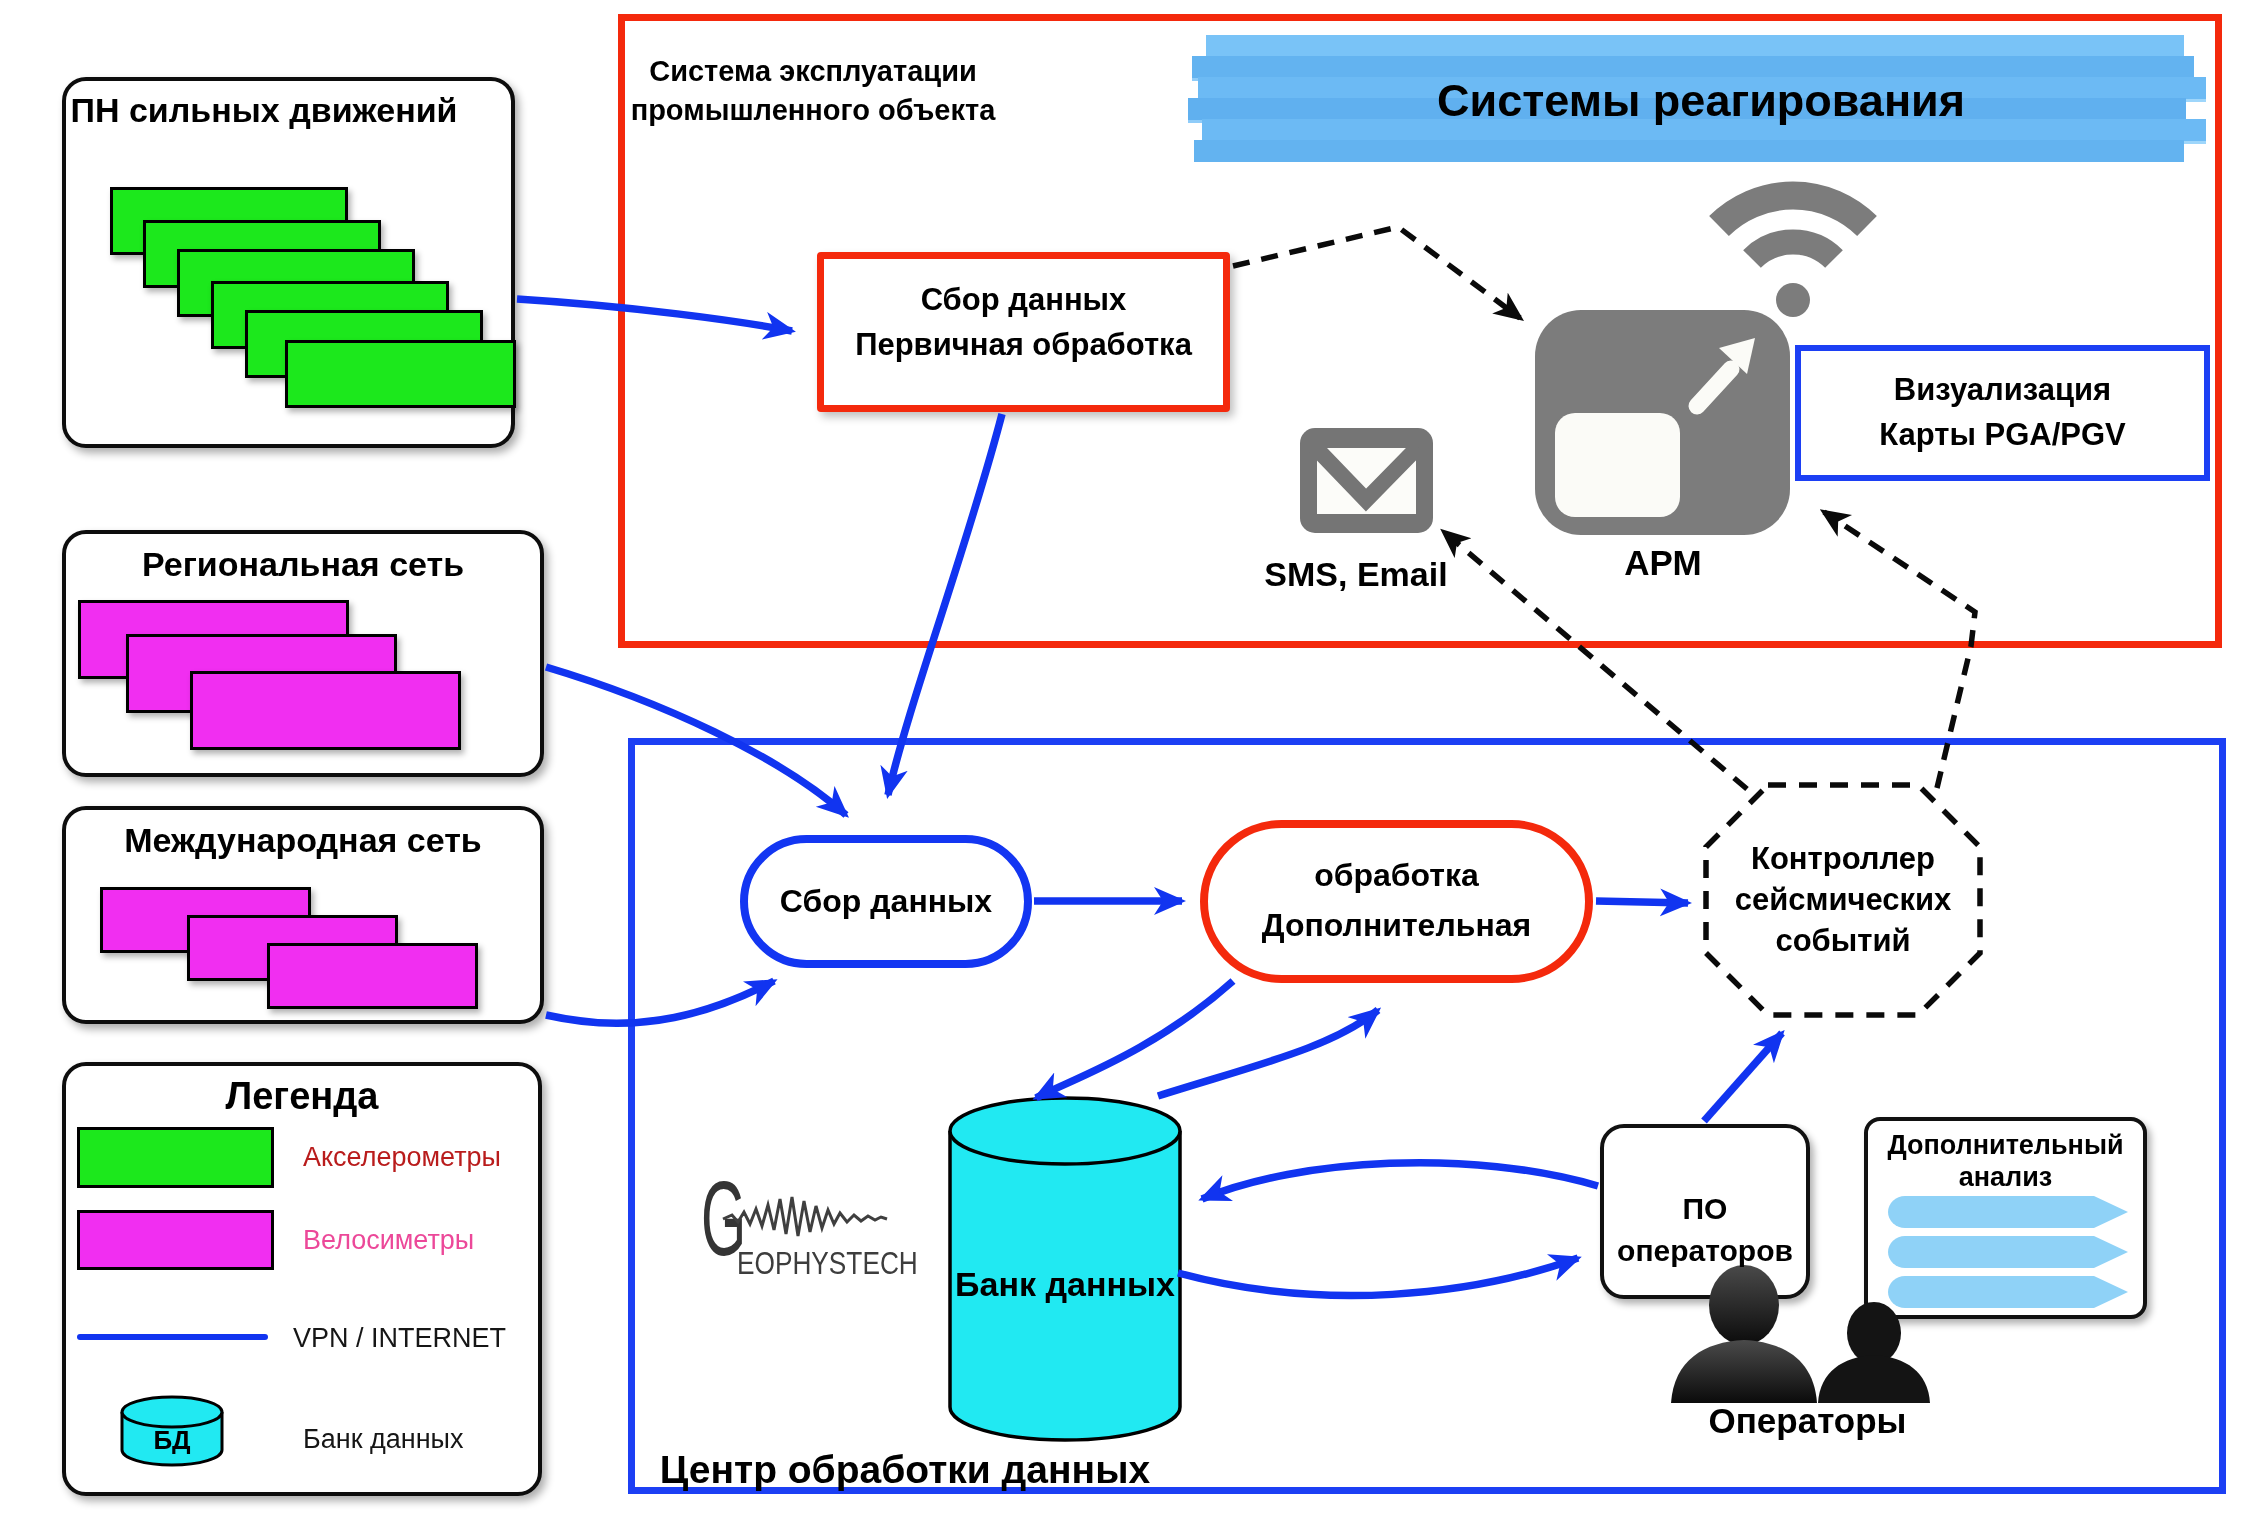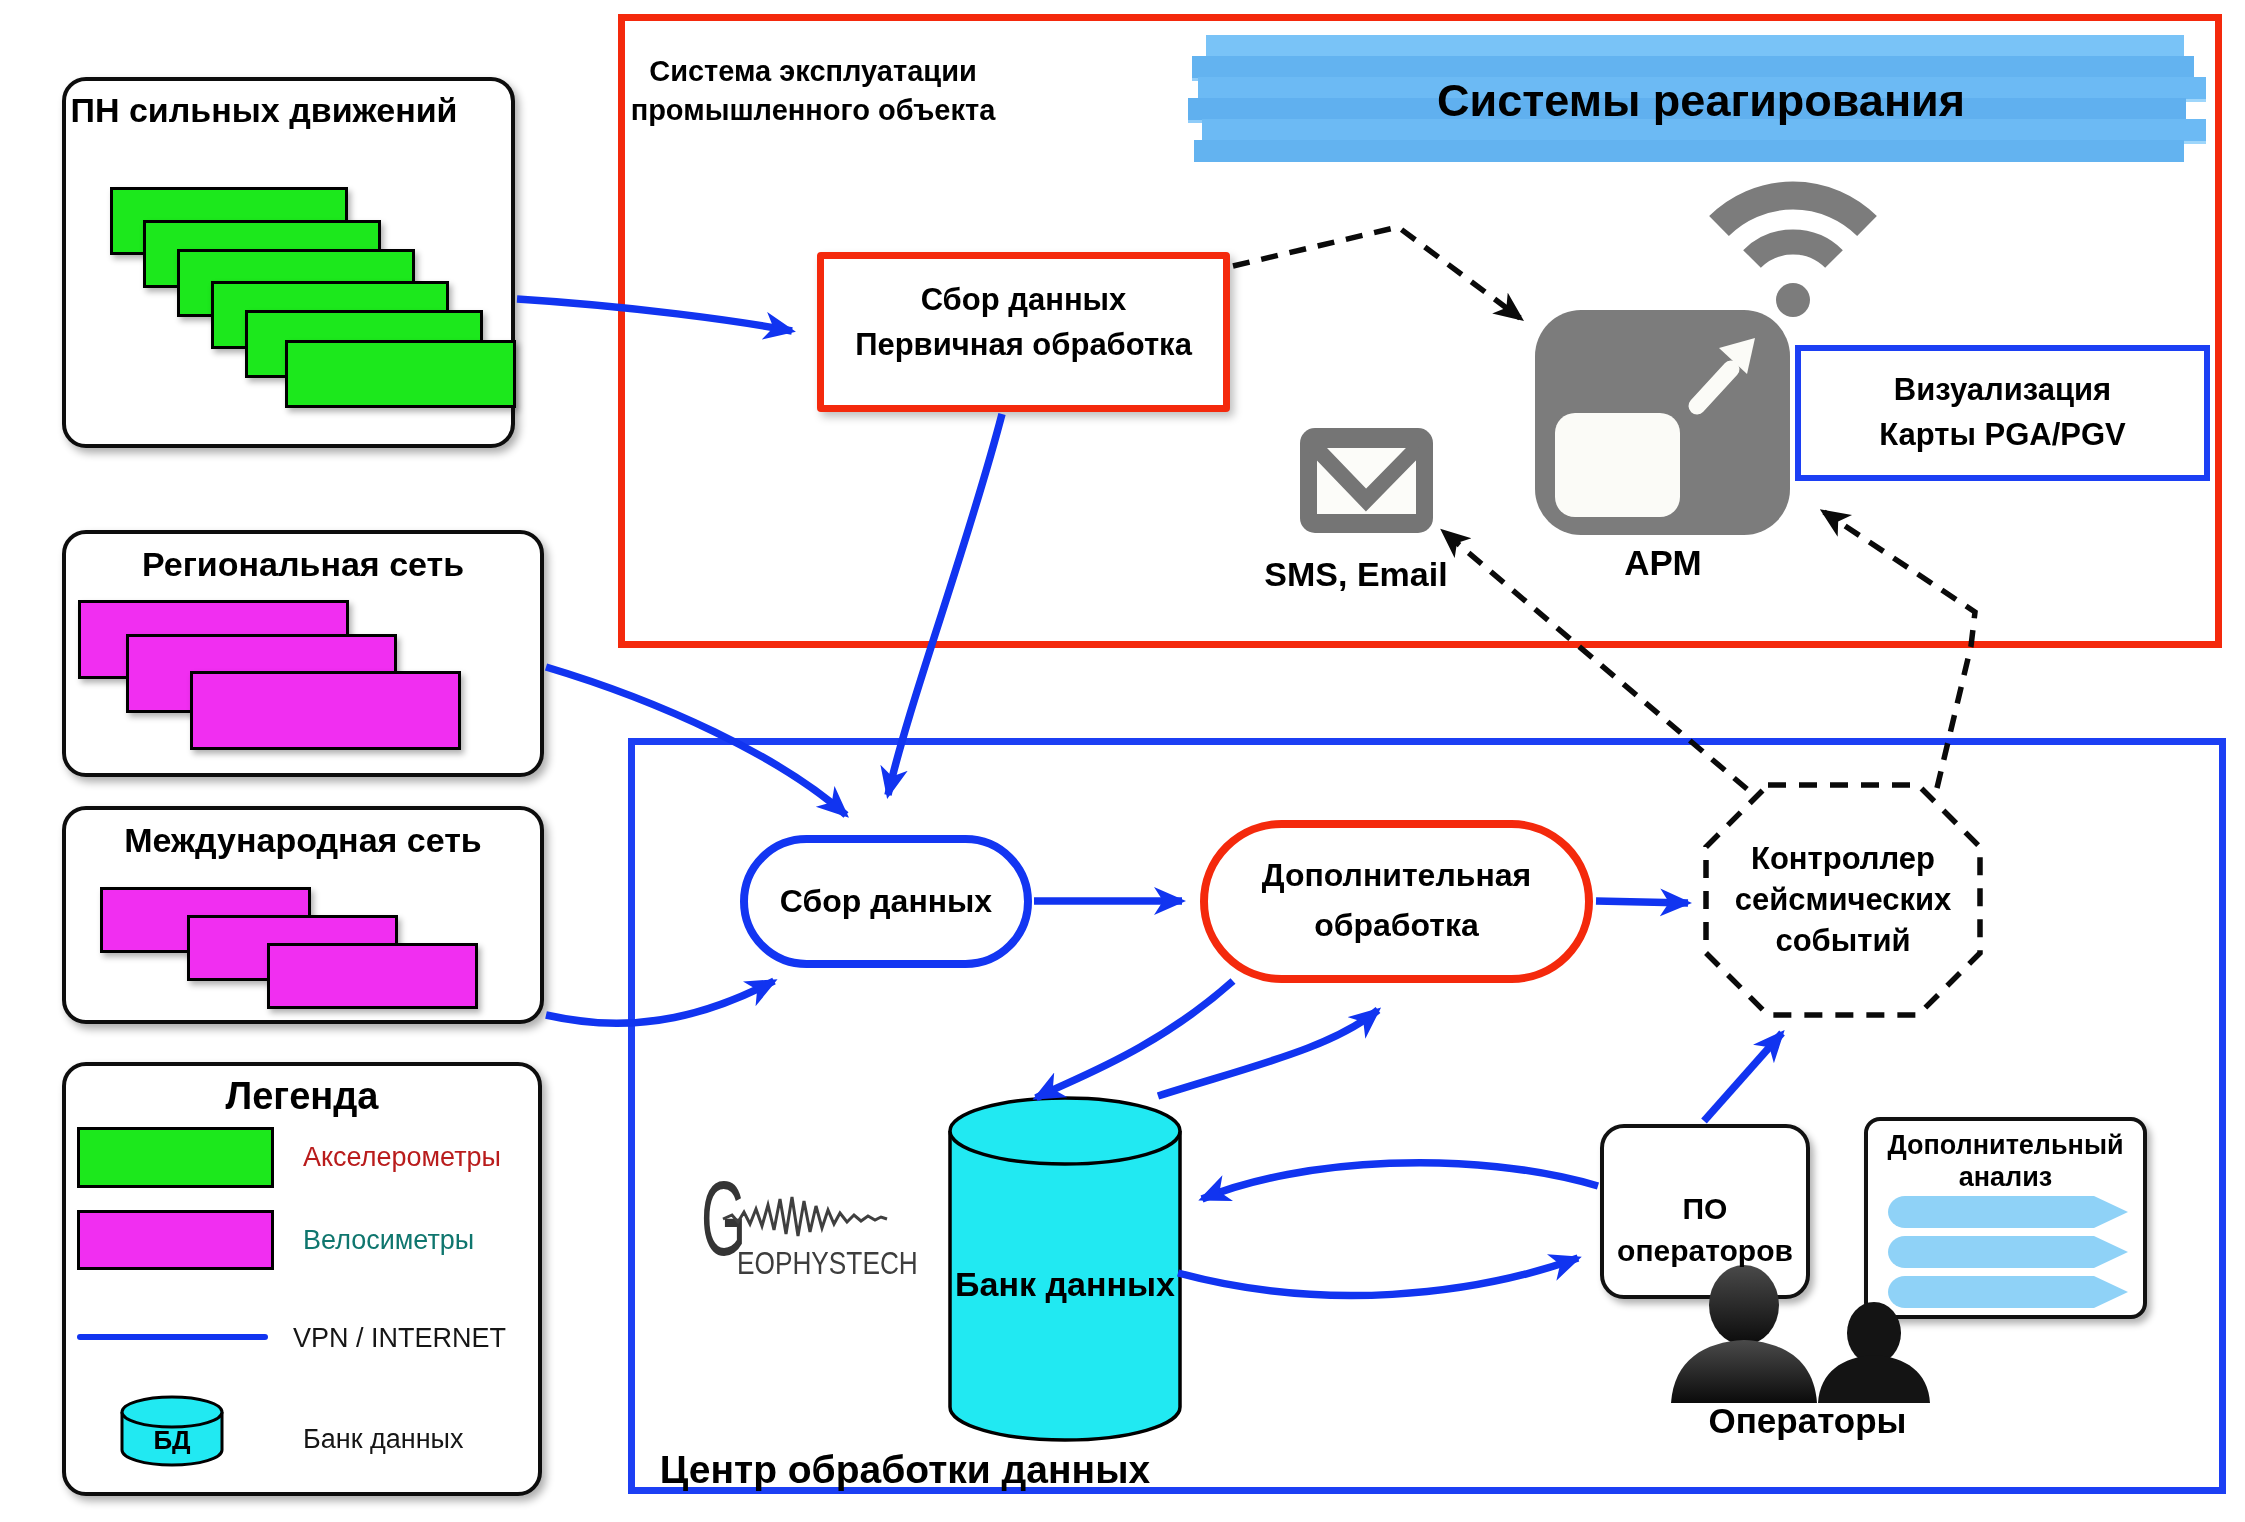--- a/index.html
+++ b/index.html
@@ -44,21 +44,21 @@
   <div class="txt" style="left:62px;top:818px;width:482px;font-size:34px;">Международная сеть</div>
   <div class="chip" style="left:100px;top:887px;width:205px;height:60px;background:#f12ef1;"></div>
   <div class="chip" style="left:187px;top:915px;width:205px;height:60px;background:#f12ef1;"></div>
   <div class="chip" style="left:267px;top:943px;width:205px;height:60px;background:#f12ef1;"></div>
 
   <div class="card" style="left:62px;top:1062px;width:472px;height:426px;"></div>
   <div class="txt" style="left:62px;top:1072px;width:480px;font-size:38px;">Легенда</div>
   <div class="chip" style="left:77px;top:1127px;width:191px;height:55px;background:#1ce81c;box-shadow:none;"></div>
   <div class="txt" style="left:303px;top:1140px;width:240px;font-size:27px;font-weight:400;text-align:left;color:#b91c1c;">Акселерометры</div>
   <div class="chip" style="left:77px;top:1210px;width:191px;height:54px;background:#f12ef1;box-shadow:none;"></div>
-  <div class="txt" style="left:303px;top:1223px;width:240px;font-size:27px;font-weight:400;text-align:left;color:#0f766e;">Велосиметры</div>
+  <div class="txt" style="left:303px;top:1223px;width:240px;font-size:27px;font-weight:400;text-align:left;color:#ec4899;">Велосиметры</div>
   <div class="abs" style="left:77px;top:1334px;width:191px;height:6px;background:#1134f0;border-radius:3px;"></div>
   <div class="txt" style="left:293px;top:1321px;width:240px;font-size:27px;font-weight:400;text-align:left;color:#161616;">VPN / INTERNET</div>
   <div class="txt toptxt" style="left:122px;top:1424px;width:100px;font-size:26px;">БД</div>
   <div class="txt" style="left:303px;top:1422px;width:240px;font-size:27px;font-weight:400;text-align:left;color:#161616;">Банк данных</div>
 
   <div class="txt" style="left:618px;top:52px;width:390px;font-size:29px;line-height:1.35;">
     <div>Система эксплуатации</div>
     <div>промышленного объекта</div>
   </div>
 
@@ -87,22 +87,22 @@
     <div>Карты PGA/PGV</div>
   </div>
 
   <div class="txt" style="left:655px;top:1445px;width:500px;font-size:39px;text-align:center;">Центр обработки данных</div>
 
   <div class="node" style="left:740px;top:835px;width:276px;height:117px;border:8px solid #1336f2;border-radius:70px;"></div>
   <div class="txt toptxt" style="left:740px;top:881px;width:292px;font-size:32px;">Сбор данных</div>
 
   <div class="node" style="left:1200px;top:820px;width:377px;height:147px;border:8px solid #f4290c;border-radius:84px;"></div>
   <div class="txt toptxt" style="left:1200px;top:851px;width:393px;font-size:32px;line-height:1.55;">
+    <div>обработка</div>
     <div>Дополнительная</div>
-    <div>обработка</div>
   </div>
 
   <div class="txt toptxt" style="left:1706px;top:839px;width:274px;font-size:31px;line-height:1.32;">
     <div>Контроллер</div>
     <div>сейсмических</div>
     <div>событий</div>
   </div>
 
   <div class="txt toptxt" style="left:950px;top:1262px;width:230px;font-size:34px;">Банк данных</div>
 

